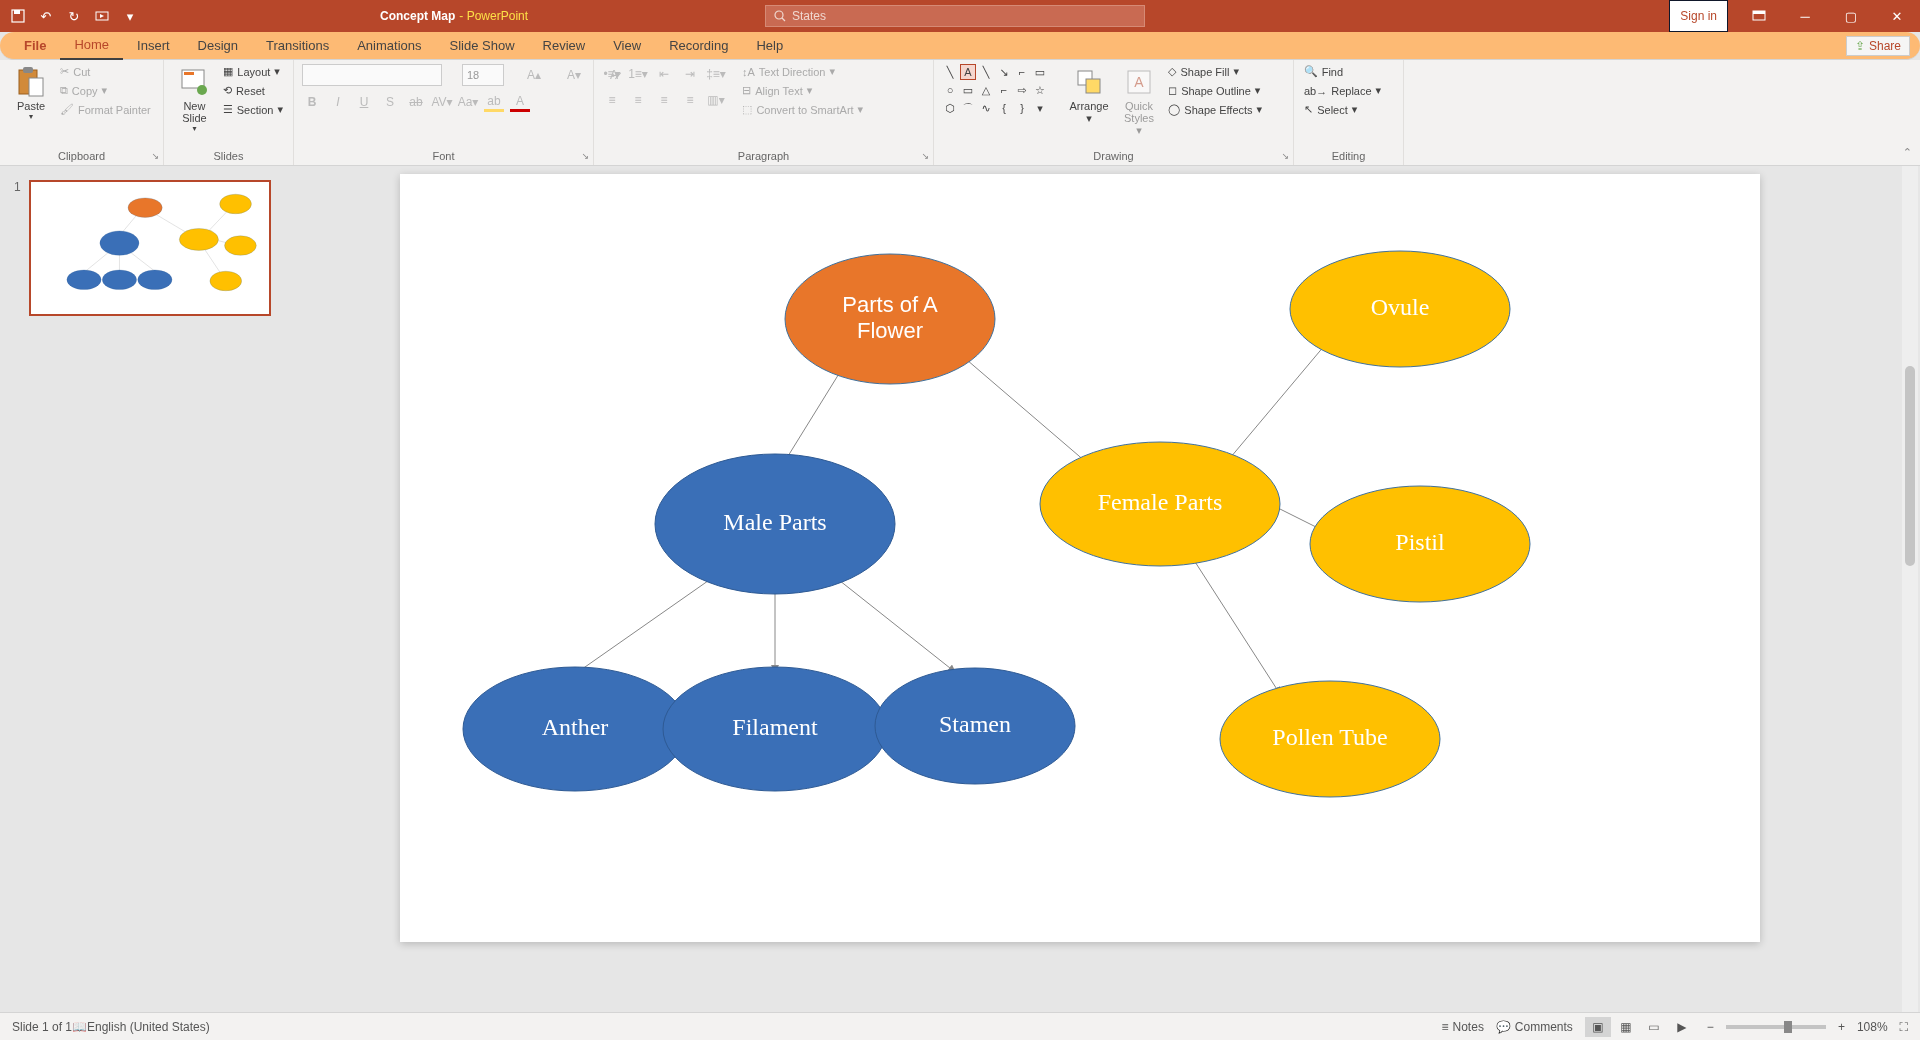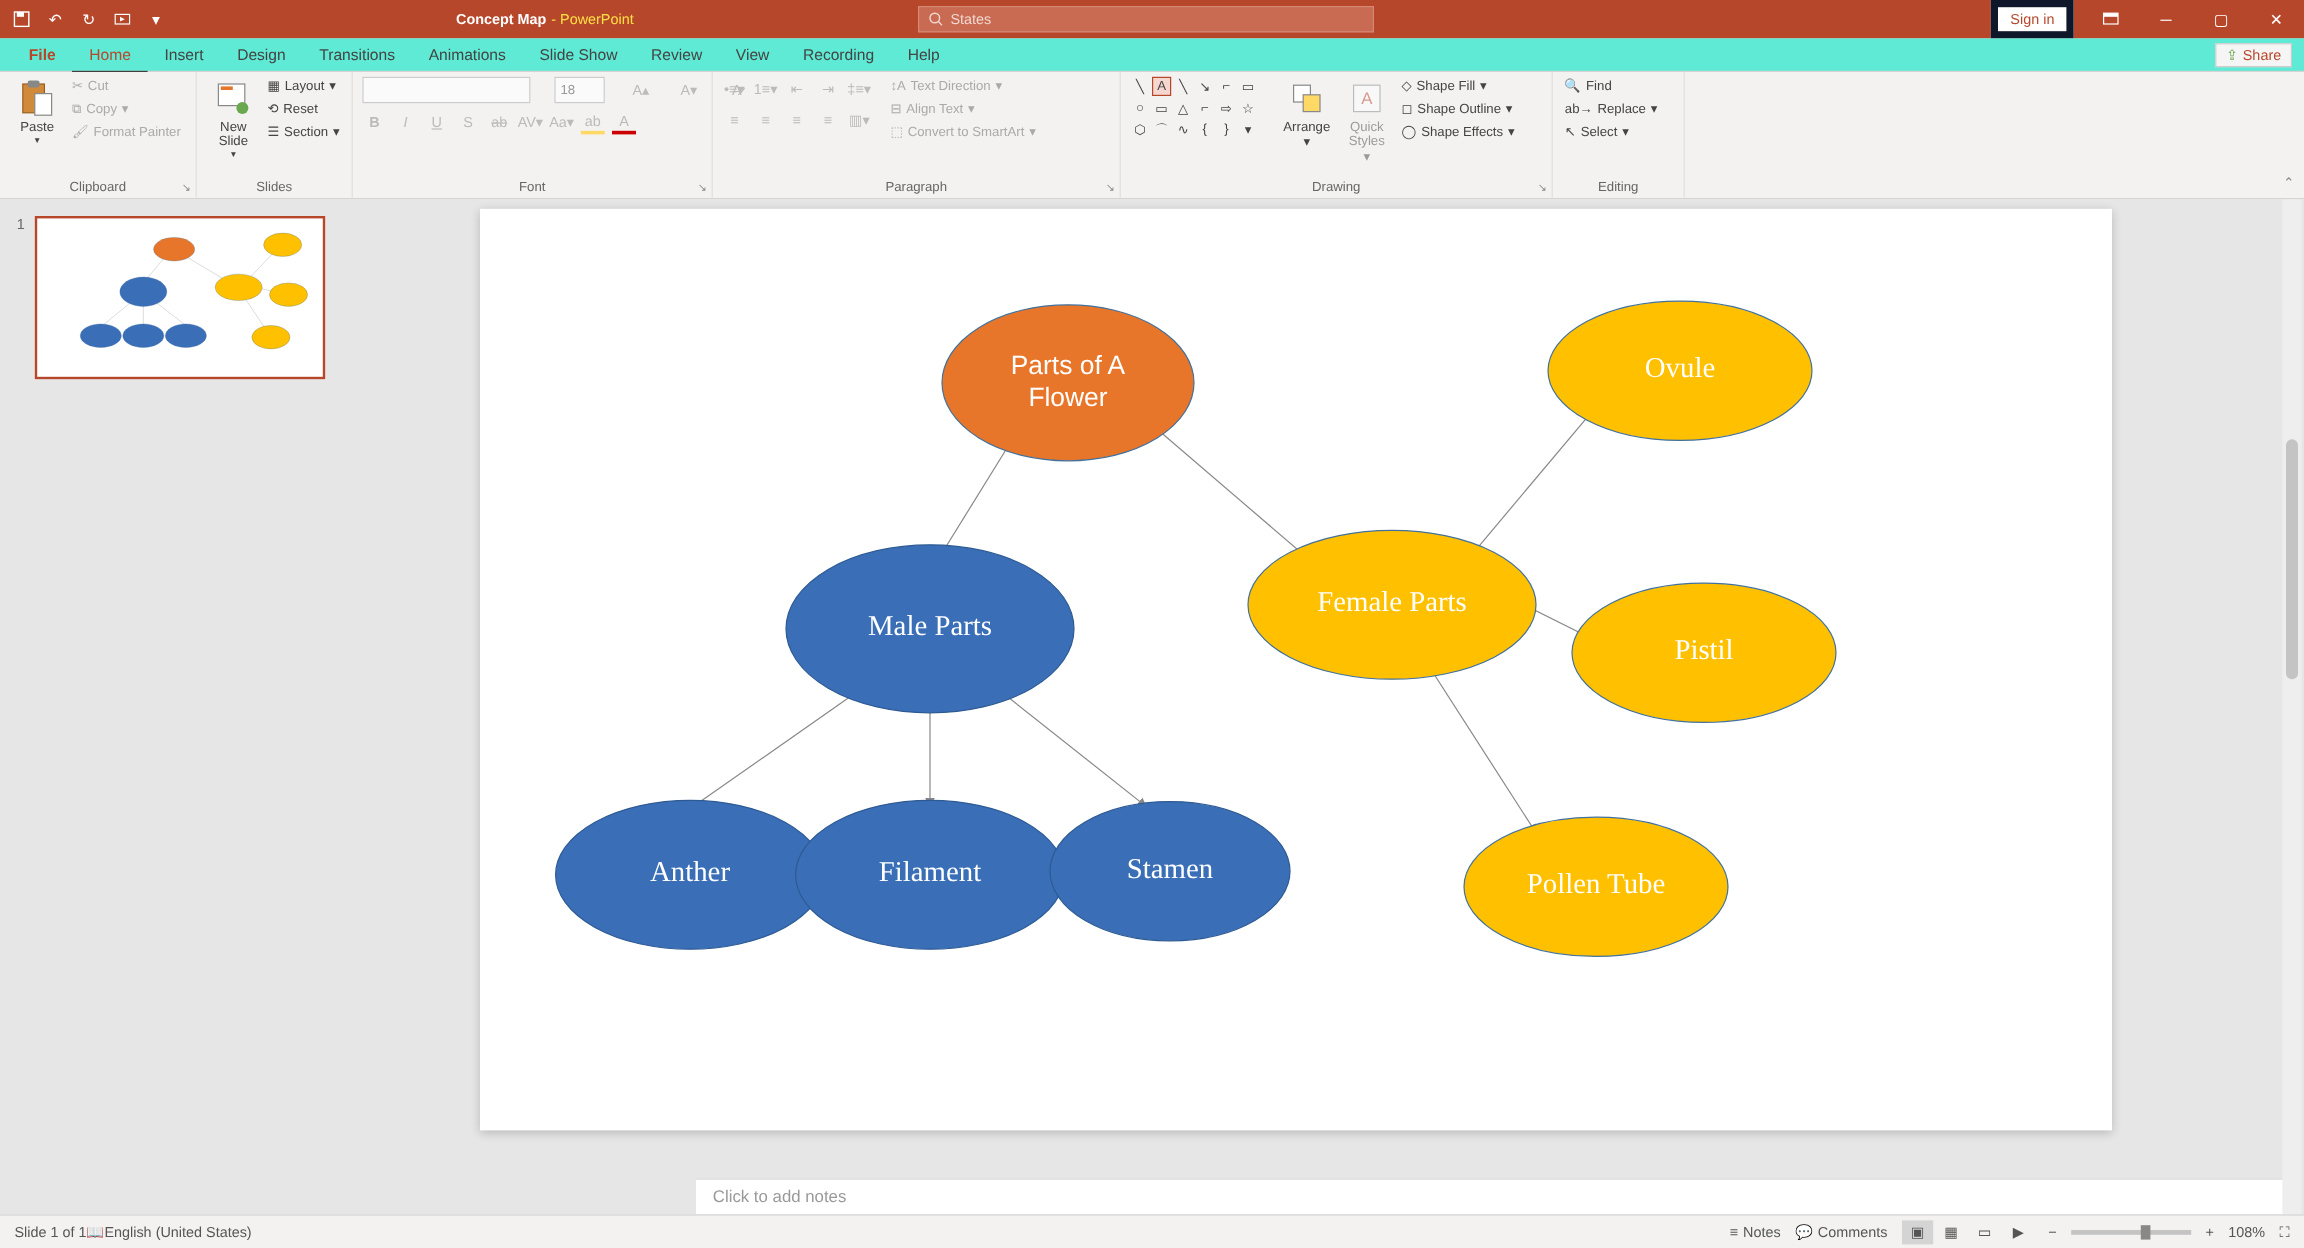--- a/index.html
+++ b/index.html
@@ -8,25 +8,25 @@
 
 .titlebar { height: 32px; background: #b7472a; display: flex; align-items: center; color: #fff; font-size: 12px; position: relative; }
 .qat { display: flex; align-items: center; gap: 12px; padding-left: 10px; }
 .qat-icon { width: 16px; height: 16px; display: flex; align-items: center; justify-content: center; font-size: 13px; cursor: pointer; }
 .title-center { position: absolute; left: 380px; display: flex; align-items: center; gap: 4px; }
 .title-doc { font-weight: bold; }
 .title-app { color: #fde047; }
 .search-box { position: absolute; left: 765px; width: 380px; height: 22px; background: #c96a52; border: 1px solid #d68a75; display: flex; align-items: center; padding: 0 8px; font-size: 12px; color: #f0d8d0; }
 .search-box svg { margin-right: 6px; }
 .win-controls { position: absolute; right: 0; display: flex; }
-.signin-btn { background: #fff; color: #b7472a; padding: 2px 10px; font-size: 12px; margin-right: 8px; border: 6px solid #0f172a; cursor: pointer; display: flex; align-items: center; }
+.signin-btn { background: #fff; color: #b7472a; padding: 2px 10px; font-size: 12px; margin-right: 8px; border: 1px solid #0f172a; cursor: pointer; display: flex; align-items: center; }
 .win-btn { width: 46px; height: 32px; display: flex; align-items: center; justify-content: center; cursor: pointer; font-size: 13px; }
 
 
-.tabs { height: 28px; background: #5eead4; display: flex; align-items: flex-start; border-bottom: 1px solid #d4d4d4; padding-left: 10px; position: relative; }
+.tabs { height: 28px; background: #fdba74; display: flex; align-items: center; border-bottom: 1px solid #d4d4d4; padding-left: 10px; position: relative; border-radius: 14px; }
 .tab { padding: 6px 14px 6px; font-size: 13px; color: #444; cursor: pointer; }
 .tab.file { color: #b7472a; font-weight: 600; }
 .tab.active { color: #b7472a; border-bottom: 2px solid #404040; }
 .share-btn { position: absolute; right: 10px; top: 4px; font-size: 12px; color: #b7472a; border: 1px solid #ccc; padding: 2px 8px; cursor: pointer; background: #f5f5f5; display: flex; align-items: center; gap: 4px; }
 
 
 .ribbon { height: 106px; background: #f3f2f1; border-bottom: 1px solid #d4d4d4; display: flex; position: relative; }
 .group { border-right: 1px solid #e1dfdd; display: flex; flex-direction: column; justify-content: space-between; padding: 4px 8px 0; position: relative; }
 .group-label { font-size: 11px; color: #666; text-align: center; padding: 3px 0; }
 .group-body { flex: 1; display: flex; align-items: flex-start; gap: 4px; }
@@ -410,21 +410,20 @@
             <ellipse class="yellow" cx="1020" cy="370" rx="110" ry="58"></ellipse>
             <text class="node" x="1020" y="370" font-size="24">Pistil</text>
           </g>
         <g>
             <ellipse class="yellow" cx="930" cy="565" rx="110" ry="58"></ellipse>
             <text class="node" x="930" y="565" font-size="24">Pollen Tube</text>
           </g>
       </svg>
     </div>
     <div class="scrollbar-v"></div>
-    <div class="notes-bar"><span>Click to add notes</span></div>
   </div>
 </div>
 
 <div class="statusbar">
   <div class="status-left">
     <span>Slide 1 of 1</span>
     <span>📖</span>
     <span>English (United States)</span>
   </div>
   <div class="status-right">

